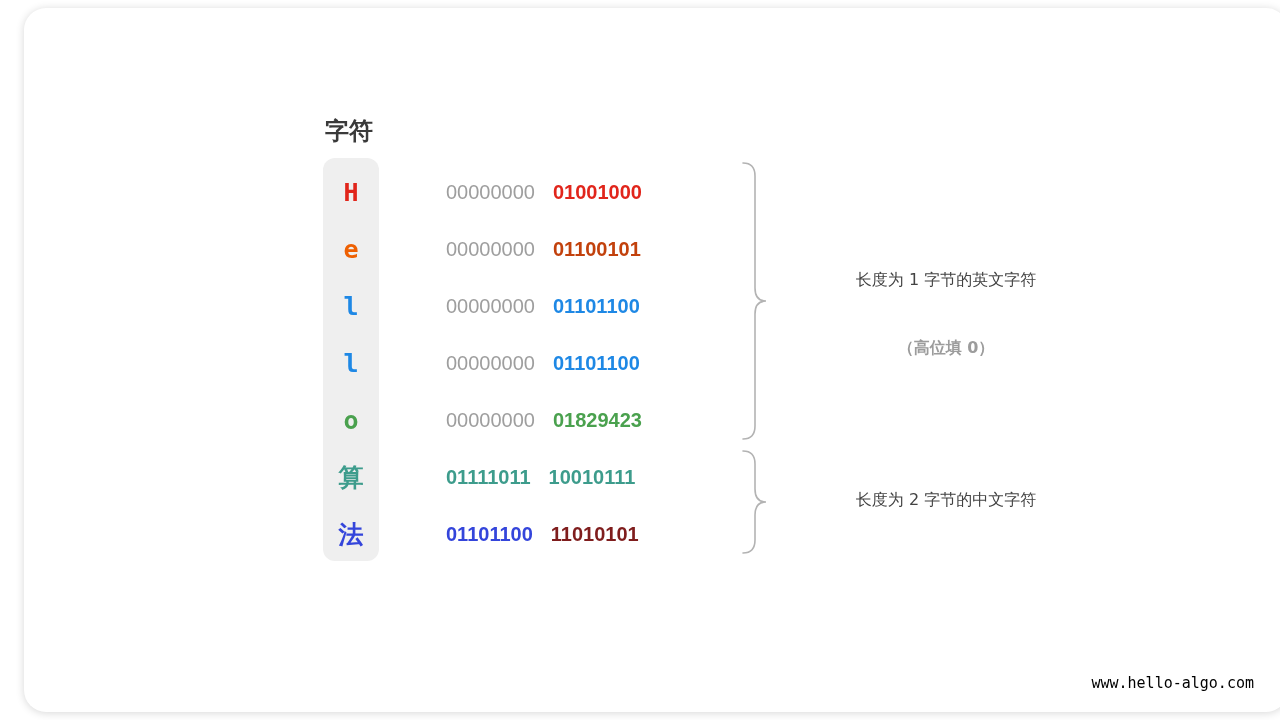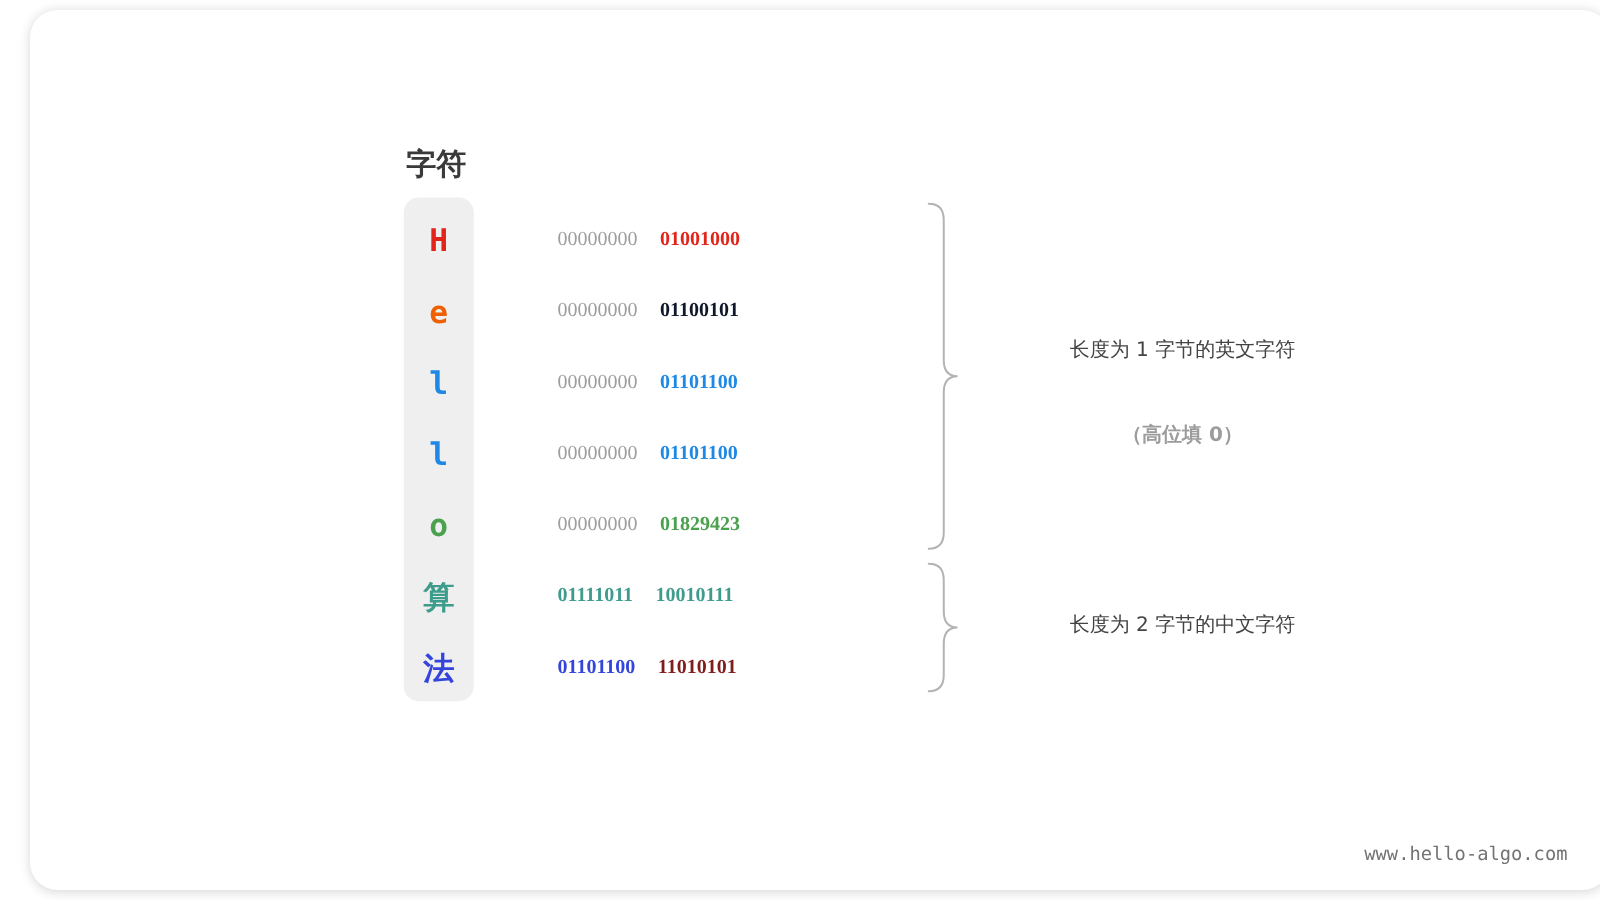--- a/index.html
+++ b/index.html
@@ -41,41 +41,41 @@
     left: 0; width: 100%;
     height: 57px; line-height: 57px;
     text-align: center;
     font-family: "DejaVu Sans Mono", "DejaVu Sans", sans-serif;
     font-size: 25px; font-weight: bold;
   }
   .bin-row {
     position: absolute;
     left: 422px;
     height: 58px; line-height: 58px;
-    font-family: Liberation Serif, serif;
-    font-size: 16px;
+    font-family: Liberation Sans, sans-serif;
+    font-size: 20px;
     white-space: nowrap;
   }
   .byte-low { margin-left: 18px; font-weight: bold; }
   .braces { position: absolute; left: 707px; top: 142px; }
   .ann {
     position: absolute;
     left: 722px; width: 400px;
     text-align: center;
     font-size: 16px;
     color: #434343;
   }
   .ann-line { height: 36px; line-height: 36px; }
   .ann-secondary { font-weight: bold; color: #9c9c9c; margin-top: 32px; }
   .watermark {
     position: absolute;
     right: 34px; top: 666px;
     font-family: "DejaVu Sans Mono", "Liberation Mono", monospace;
     font-size: 15px;
-    color: #737373;
+    color: #000000;
   }
 </style>
 </head>
 <body>
 
 <div class="card">
 
   <div class="hdr hdr-char">字符</div>
 
   <div class="char-col" style="background-color: rgb(239, 239, 239);">
@@ -85,21 +85,21 @@
     <div class="char-cell" style="top: 177px; color: rgb(30, 136, 229);">l</div>
     <div class="char-cell" style="top: 234px; color: rgb(74, 161, 78);">o</div>
     <div class="char-cell" style="top: 291px; color: rgb(61, 156, 140);">算</div>
     <div class="char-cell" style="top: 348px; color: rgb(52, 69, 219);">法</div>
   </div>
 
   <div class="bin-row" style="top:155px">
     <span style="color: rgb(158, 158, 158); font-weight: 400;">00000000</span><span class="byte-low" style="color: rgb(225, 37, 27);">01001000</span>
   </div>
   <div class="bin-row" style="top:212px">
-    <span style="color: rgb(158, 158, 158); font-weight: 400;">00000000</span><span class="byte-low" style="color: #0f172a;">01100101</span>
+    <span style="color: rgb(158, 158, 158); font-weight: 400;">00000000</span><span class="byte-low" style="color: #c2410c;">01100101</span>
   </div>
   <div class="bin-row" style="top:269px">
     <span style="color: rgb(158, 158, 158); font-weight: 400;">00000000</span><span class="byte-low" style="color: rgb(30, 136, 229);">01101100</span>
   </div>
   <div class="bin-row" style="top:326px">
     <span style="color: rgb(158, 158, 158); font-weight: 400;">00000000</span><span class="byte-low" style="color: rgb(30, 136, 229);">01101100</span>
   </div>
   <div class="bin-row" style="top:383px">
     <span style="color: rgb(158, 158, 158); font-weight: 400;">00000000</span><span class="byte-low" style="color: rgb(74, 161, 78);">01829423</span>
   </div>

